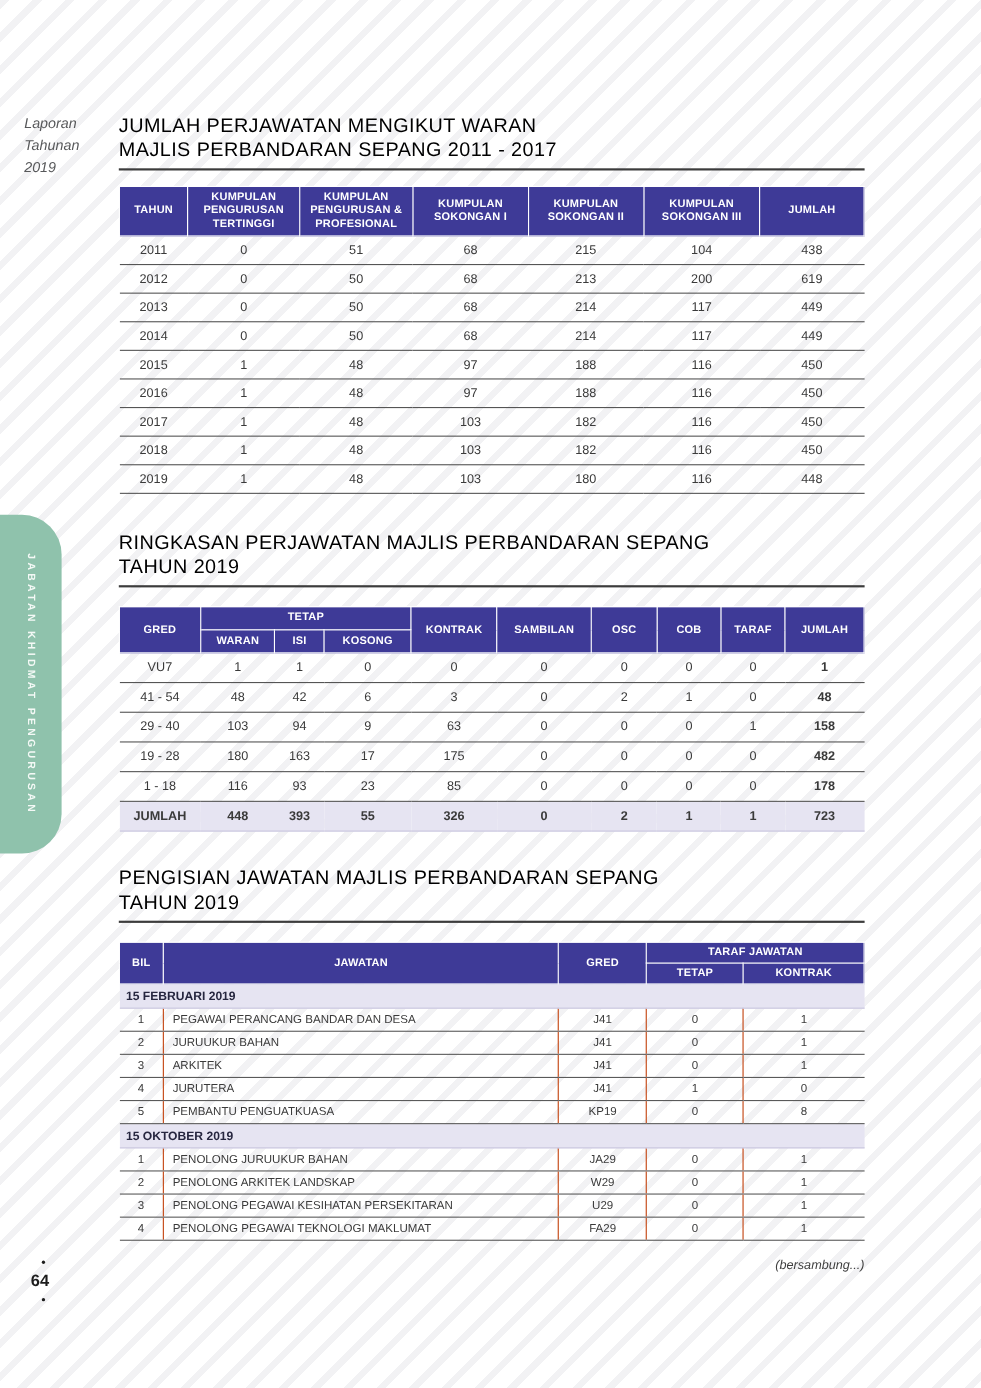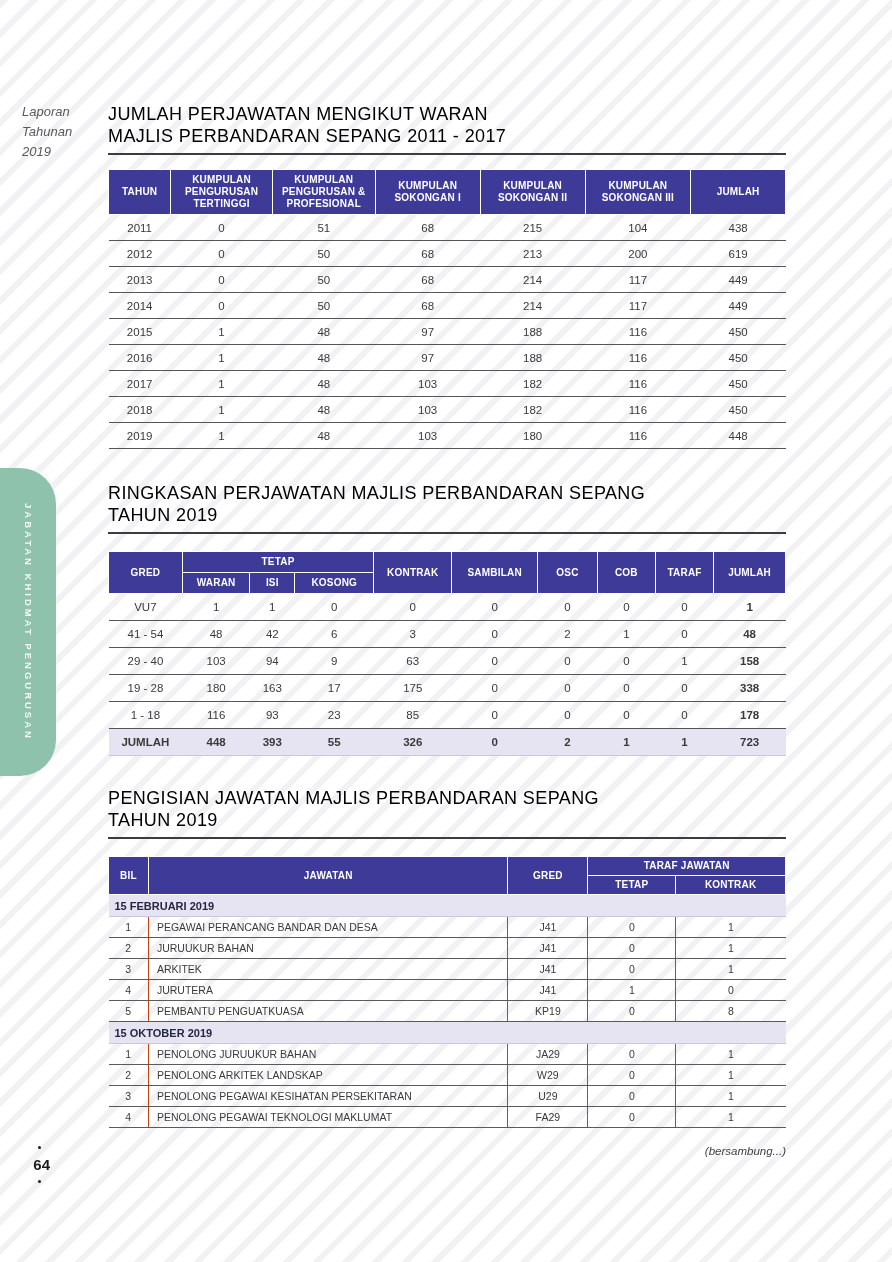--- a/index.html
+++ b/index.html
@@ -59,21 +59,21 @@
   .t3 tr.group-row td{
     background:var(--lavender);text-align:left;font-weight:bold;color:#26263f;
     font-size:11px;padding-left:6px;border-left:none;border-bottom:1px solid #c9c6de;height:21px;
   }
   .sec-gap1{margin-top:33px;}
   .sec-gap2{margin-top:31px;}
   .continuation{
     text-align:right;font-style:italic;font-size:11.5px;color:#3f3f3f;margin-top:17px;
   }
   
-  .page-num-block{position:absolute;left:28px;top:1146px;width:22px;text-align:right;color:#1c1c1c;}
+  .page-num-block{position:absolute;left:28px;top:1146px;width:22px;text-align:left;color:#1c1c1c;}
   .page-num-block .dot{width:3px;height:3px;border-radius:50%;background:#1c1c1c;margin:0 auto;}
   .page-num-block .num{font-weight:bold;font-size:15px;margin:7px 0;}
 </style>
 </head>
 <body>
 
 <div class="corner-note">
   <div>Laporan</div>
   <div>Tahunan</div>
   <div>2019</div>
@@ -273,21 +273,21 @@
         <tr>
           <td>19 - 28</td>
           <td>180</td>
           <td>163</td>
           <td>17</td>
           <td>175</td>
           <td>0</td>
           <td>0</td>
           <td>0</td>
           <td>0</td>
-          <td class="bold">338</td>
+          <td class="bold">482</td>
         </tr>
         <tr>
           <td>1 - 18</td>
           <td>116</td>
           <td>93</td>
           <td>23</td>
           <td>85</td>
           <td>0</td>
           <td>0</td>
           <td>0</td>

